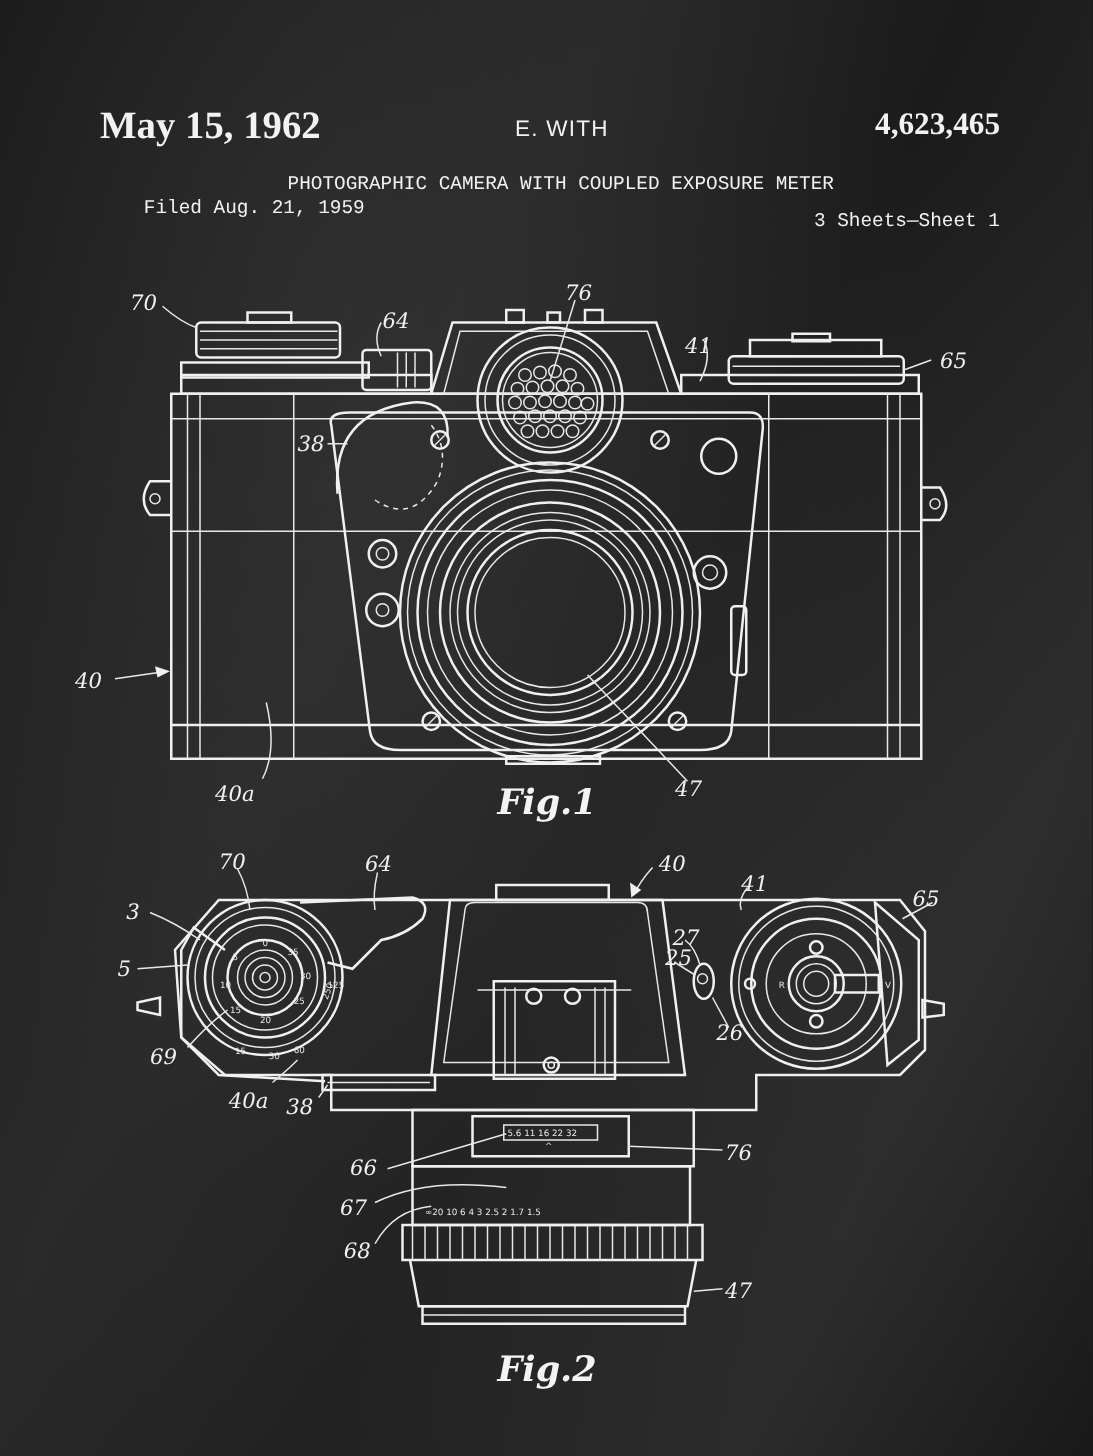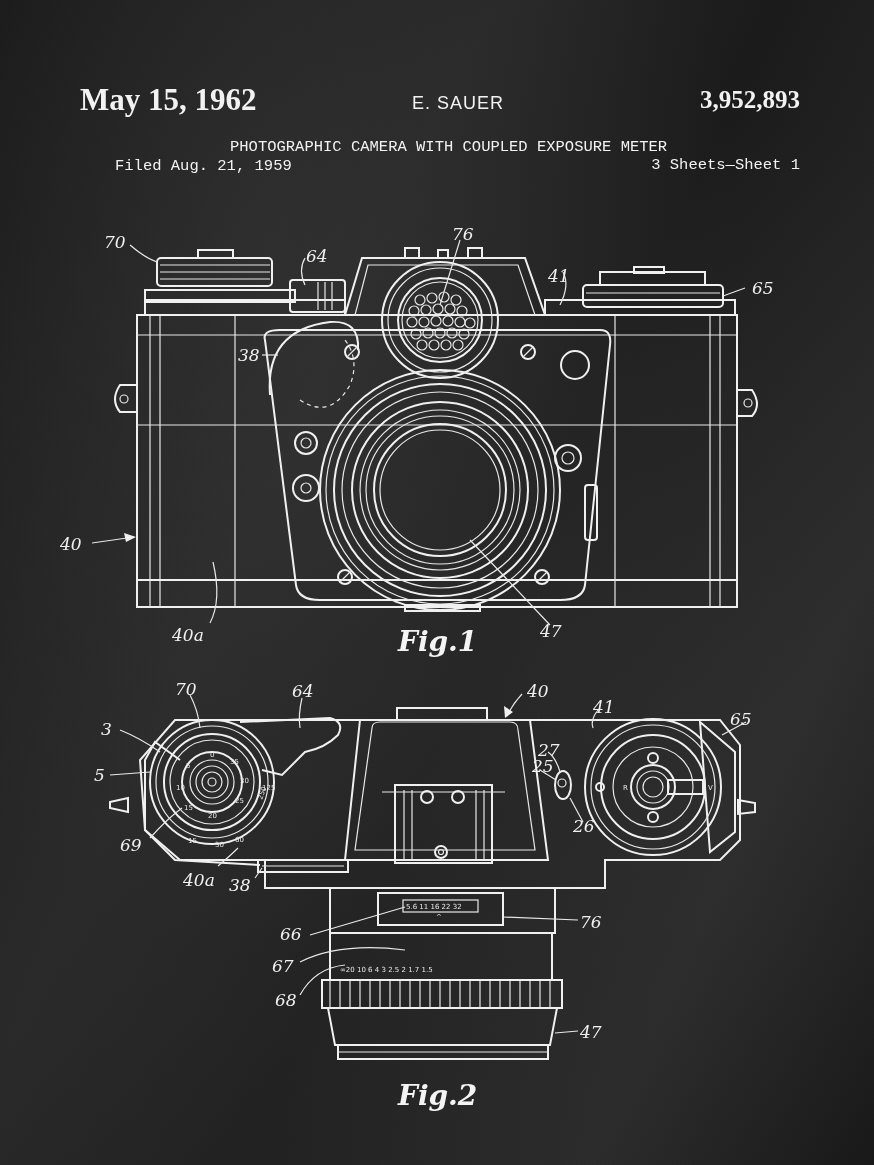--- a/index.html
+++ b/index.html
@@ -17,36 +17,36 @@
       radial-gradient(ellipse at 75% 60%, rgba(60,60,60,0.30), transparent 60%),
       radial-gradient(ellipse at 20% 85%, rgba(55,55,55,0.30), transparent 55%),
       linear-gradient(115deg, #161616 0%, #262626 35%, #1b1b1b 55%, #2a2a2a 80%, #171717 100%);
   }
   .hdr { position: absolute; white-space: nowrap; }
   .date { left: 80px; top: 82px; font-size: 31px; font-weight: bold; font-family: "Liberation Serif", serif; }
   .inventor { left: 412px; top: 93px; font-size: 18px; font-family: "Liberation Sans", sans-serif; letter-spacing: 1px; }
   .patno { right: 74px; top: 86px; font-size: 25px; font-weight: bold; font-family: "Liberation Serif", serif; }
   .title { left: 230px; top: 126px; font-size: 15.5px; font-family: "Liberation Mono", monospace; margin-top: 12px; }
   .filed { left: 79px; top: 157px; font-size: 15.5px; font-family: "Liberation Mono", monospace; margin-left: 36px; }
-  .sheets { right: 74px; top: 156px; font-size: 15.5px; font-family: "Liberation Mono", monospace; }
+  .sheets { right: 74px; top: 168px; font-size: 15.5px; font-family: "Liberation Mono", monospace; }
   svg.drawing { position: absolute; left: 0; top: 0; }
   .ln { fill: none; stroke: #f0f0f0; stroke-width: 2; }
   .th { fill: none; stroke: #e8e8e8; stroke-width: 1.2; }
   .lbl { fill: #f0f0f0; font-family: "DejaVu Serif", serif; font-style: italic; font-size: 17px; }
   .fig { fill: #f4f4f4; font-family: "DejaVu Serif", serif; font-style: italic; font-weight: bold; font-size: 28px; }
   .tiny { fill: #e8e8e8; font-family: "DejaVu Sans", sans-serif; font-size: 7px; }
 </style>
 </head>
 <body>
 
 <div class="bg"></div>
 
 <div class="hdr date">May 15, 1962</div>
-<div class="hdr inventor">E. SAUER</div>
-<div class="hdr patno">3,952,893</div>
+<div class="hdr inventor">E. WITH</div>
+<div class="hdr patno">4,623,465</div>
 <div class="hdr title">PHOTOGRAPHIC CAMERA WITH COUPLED EXPOSURE METER</div>
 <div class="hdr filed">Filed Aug. 21, 1959</div>
 <div class="hdr sheets">3 Sheets—Sheet 1</div>
 
 <svg class="drawing" width="874" height="1165" viewBox="0 0 874 1165">
 
   <g>
 
     <rect class="ln" x="137" y="315" width="600" height="292"></rect>
     <line class="th" x1="150" y1="315" x2="150" y2="607"></line>

